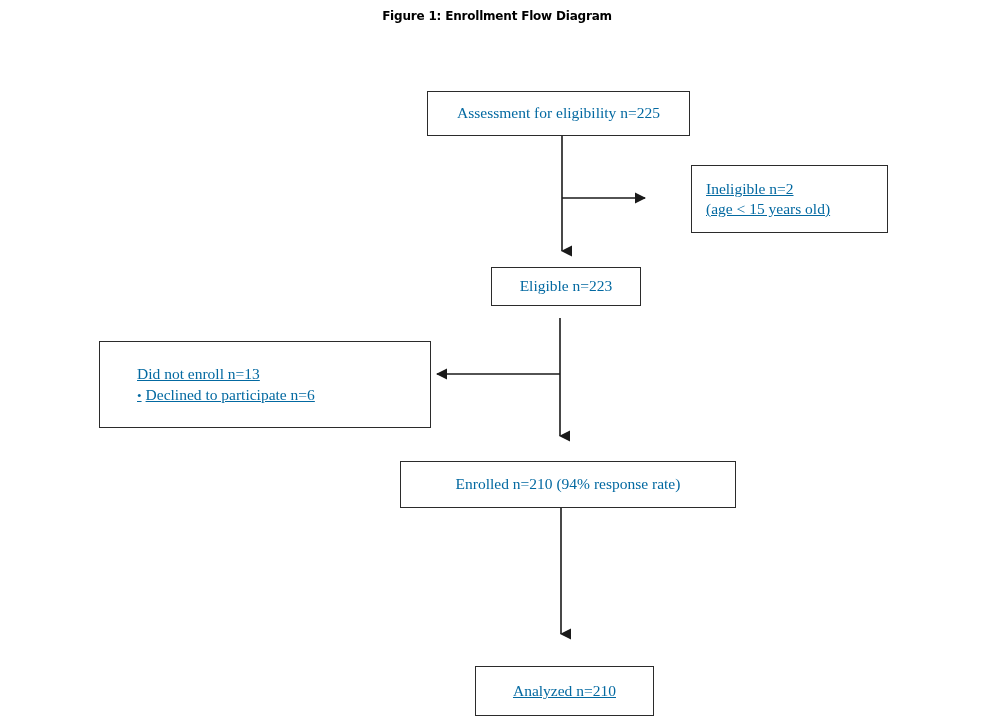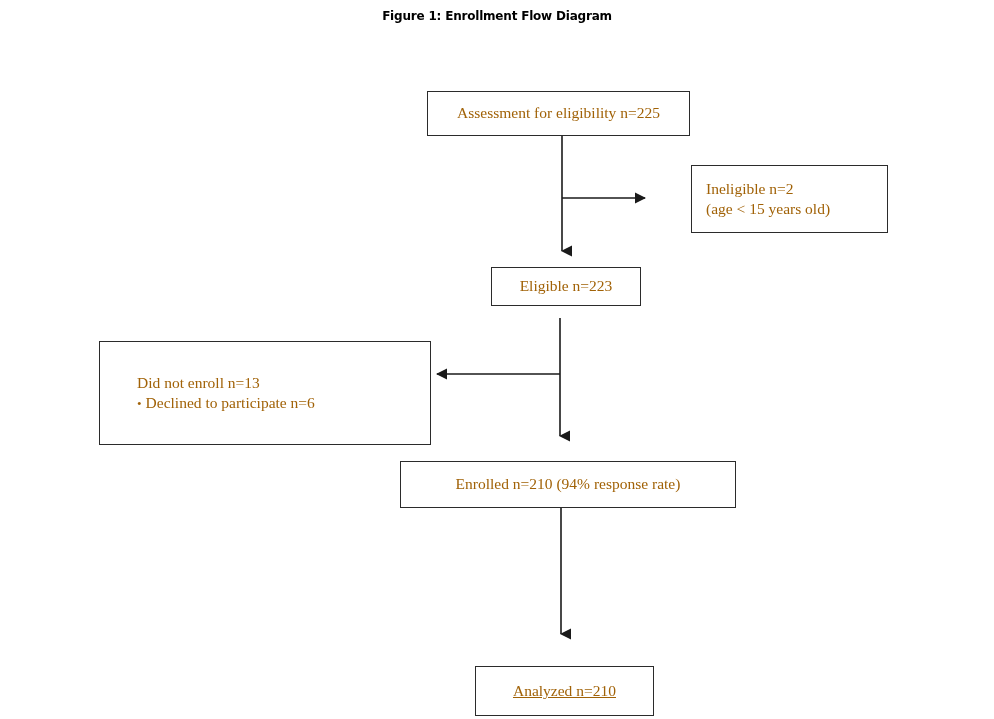--- a/index.html
+++ b/index.html
@@ -39,31 +39,32 @@
     position: absolute;
     box-sizing: border-box;
     border: 1.3px solid #2b2b2b;
     background: #ffffff;
     display: flex;
     flex-direction: column;
     justify-content: center;
     font-family: "Liberation Serif", serif;
     font-size: 15.5px;
     line-height: 1.32;
-    color: #a16207;
+    color: #0369a1;
   }
 
   .node-box.center-text {
     align-items: center;
     text-align: center;
   }
 
   .node-box.left-text {
     align-items: flex-start;
     text-align: left;
+    text-decoration: underline;
   }
 
   .node-line {
     white-space: nowrap;
   }
 
   
   #node-assessment {
     left: 427px;  top: 91px;
     width: 263px; height: 45px;
@@ -72,21 +73,21 @@
     left: 691px;  top: 165px;
     width: 197px; height: 68px;
     padding-left: 14px;
   }
   #node-eligible {
     left: 491px;  top: 267px;
     width: 150px; height: 39px;
   }
   #node-did-not-enroll {
     left: 99px;   top: 341px;
-    width: 332px; height: 104px;
+    width: 332px; height: 87px;
     padding-left: 37px;
   }
   #node-enrolled {
     left: 400px;  top: 461px;
     width: 336px; height: 47px;
   }
   #node-analyzed {
     left: 475px;  top: 666px;
     width: 179px; height: 50px; text-decoration: underline;
   }

